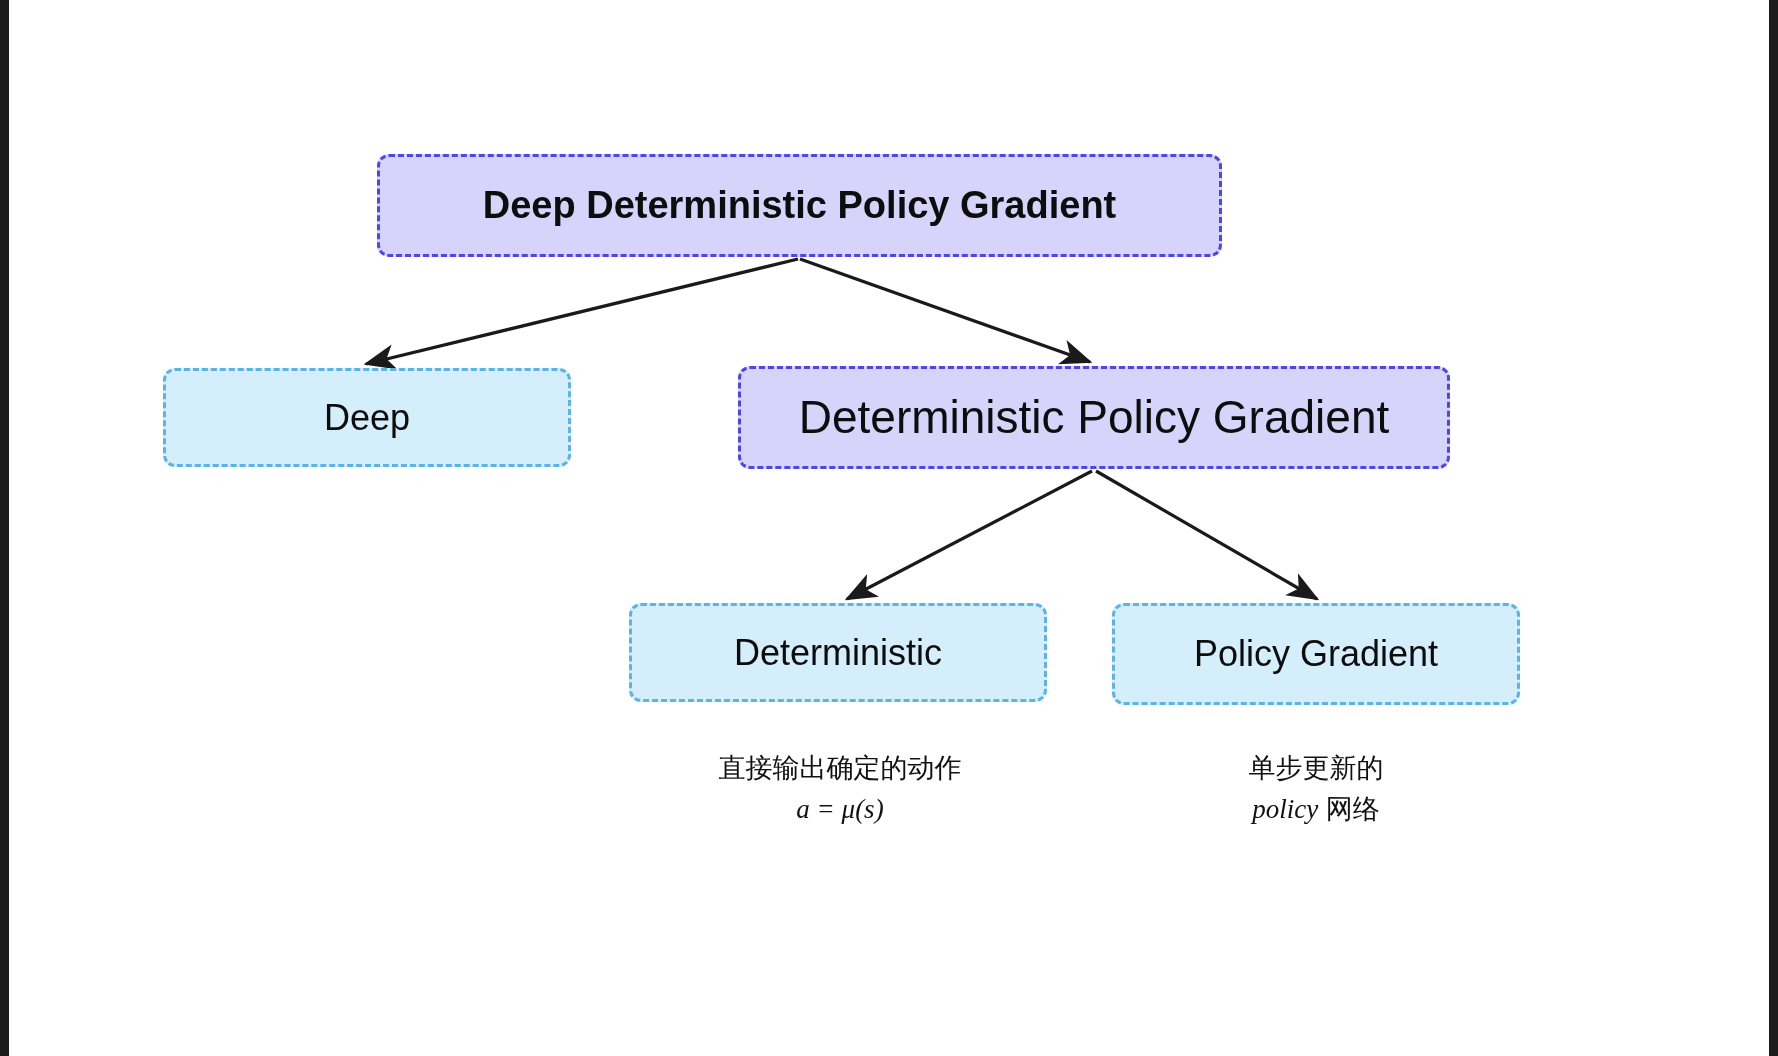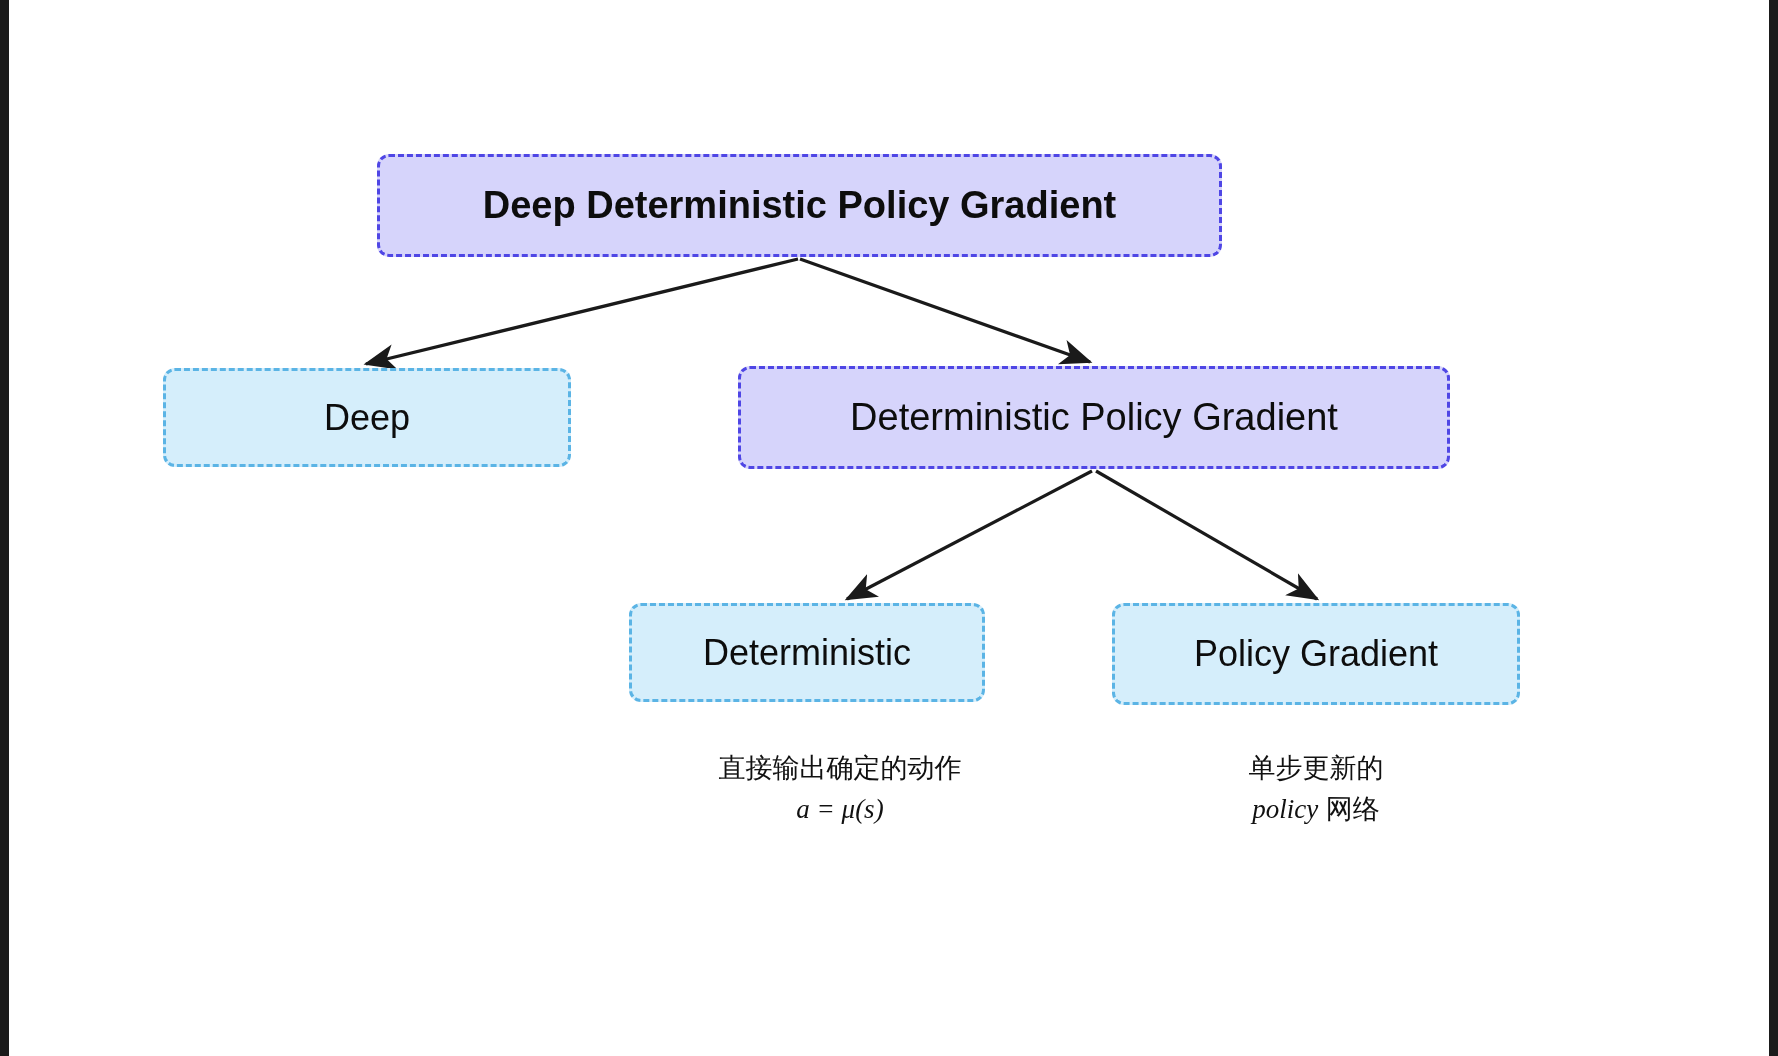--- a/index.html
+++ b/index.html
@@ -81,24 +81,24 @@
     font-size: 38px;
     font-weight: bold;
   }
   #node-deep {
     left: 150px;  top: 368px;  width: 408px; height: 99px;
     font-size: 36px;
     margin-left: 13px;
   }
   #node-dpg {
     left: 738px;  top: 366px;  width: 712px; height: 103px;
-    font-size: 38px;
+    font-size: 46px;
   }
   #node-deterministic {
-    left: 629px;  top: 603px;  width: 356px; height: 99px;
+    left: 629px;  top: 603px;  width: 418px; height: 99px;
     font-size: 36px;
   }
   #node-policy-gradient {
     left: 1112px; top: 603px;  width: 408px; height: 102px;
     font-size: 36px;
   }
 
   
   #connectors {
     position: absolute;

